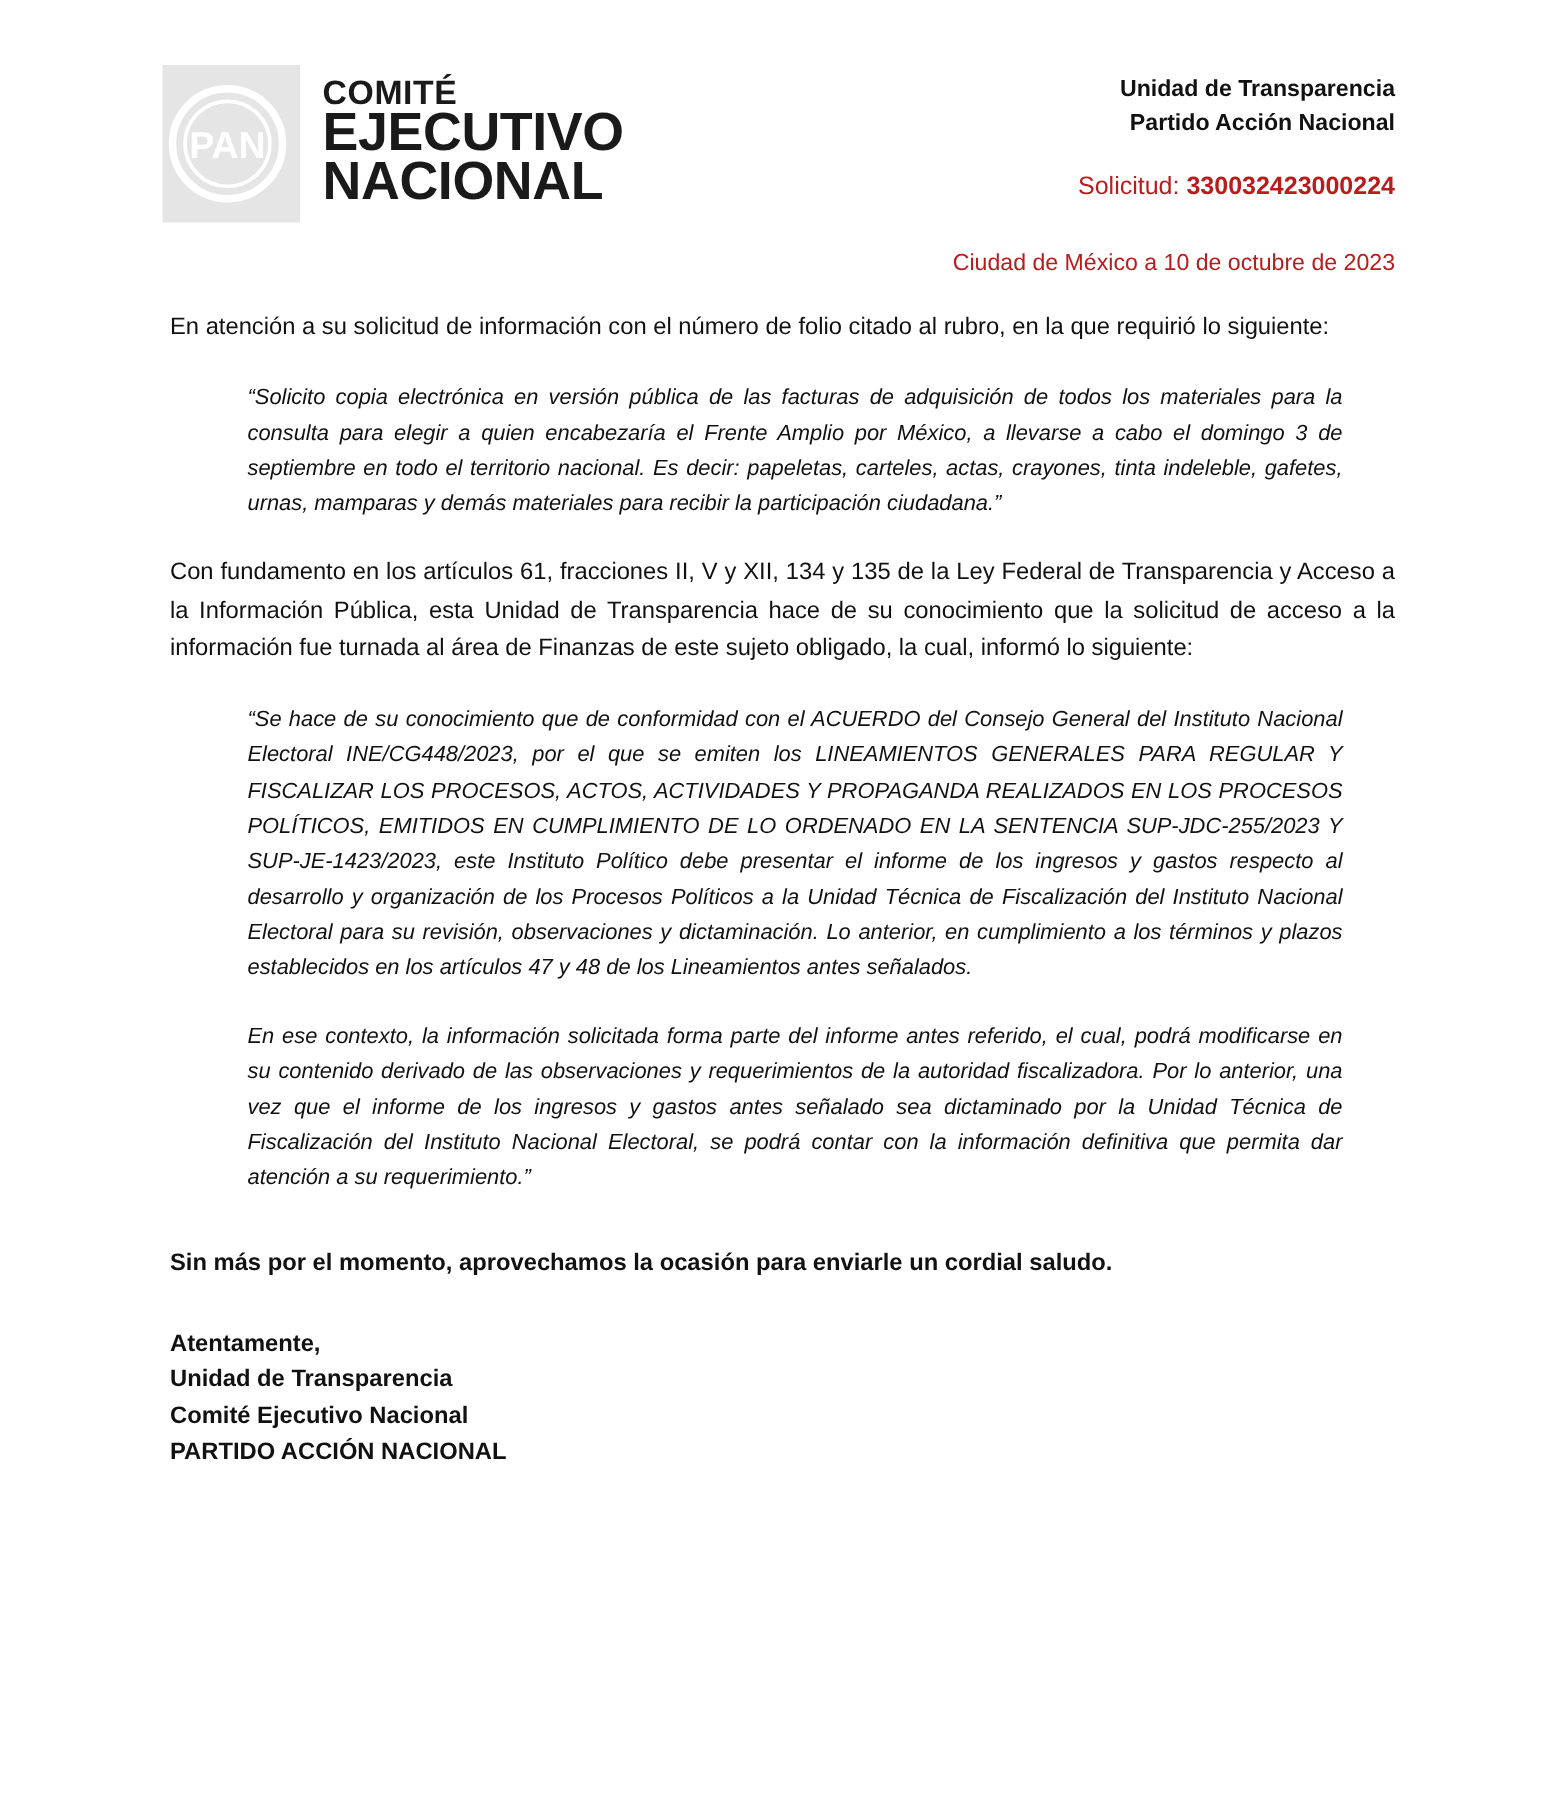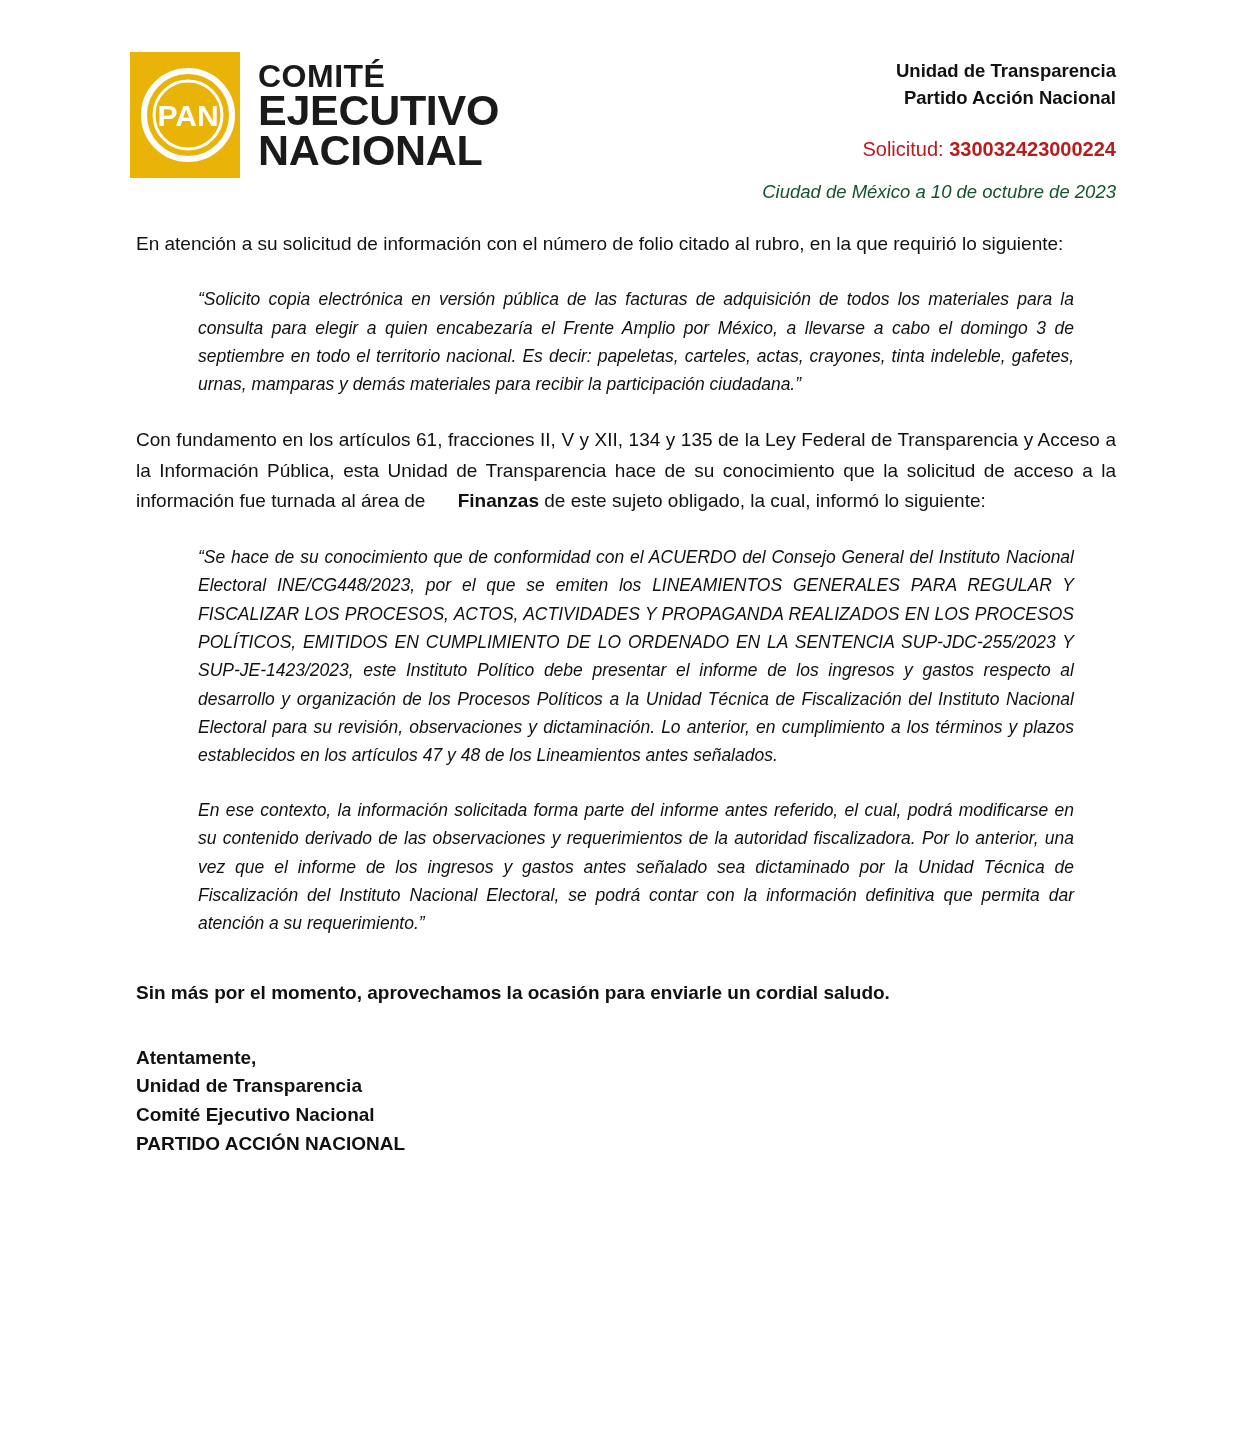--- a/index.html
+++ b/index.html
@@ -32,34 +32,34 @@
     box-sizing: border-box;
   }
   .logo-block {
     display: flex;
     align-items: flex-start;
     gap: 18px;
   }
   .pan-mark {
     width: 110px;
     height: 126px;
-    background: #eab308;
+    background: #e5e5e5;
     display: flex;
     align-items: center;
-    justify-content: flex-end;
+    justify-content: flex-start;
     flex: 0 0 auto;
   }
   .pan-mark svg { display:block; }
   .cen-text {
     font-family: "Liberation Sans", sans-serif;
     line-height: 0.92;
     padding-top: 10px;
   }
   .cen-text .l1 {
-    font-size: 32px;
+    font-size: 27px;
     font-weight: bold;
     letter-spacing: 0.5px;
     color: #1a1a1a;
   }
   .cen-text .l2 {
     font-size: 43px;
     font-weight: bold;
     letter-spacing: -0.3px;
     color: #1a1a1a;
   }
@@ -80,43 +80,42 @@
     color: #111;
   }
   .header-right .solicitud {
     font-size: 20px;
     margin-top: 26px;
     color: #b91c1c;
   }
   .header-right .solicitud strong { font-weight: bold; }
   .header-right .fecha {
     font-size: 18.5px;
-    margin-top: 20px;
-    color: #14532d;
-    font-style: italic;
+    margin-top: 38px;
+    color: #b91c1c;
   }
 
   
   .content {
     padding: 0 130px 0 136px;
     box-sizing: border-box;
   }
   .salutation {
     font-size: 19px;
     font-weight: bold;
     margin-top: 66px;
   }
   p.body-par {
     font-size: 19px;
     line-height: 1.62;
     text-align: justify;
     margin: 26px 0 0 0;
     color: #111;
   }
-  p.body-par strong { font-weight: bold; margin-left: 27px; }
+  p.body-par strong { font-weight: normal; }
   .quote {
     margin: 26px 0 0 62px;
     font-size: 17.5px;
     font-style: italic;
     line-height: 1.62;
     text-align: justify;
     color: #111;
     padding-right: 42px;
   }
   .quote + .quote { margin-top: 26px; }

